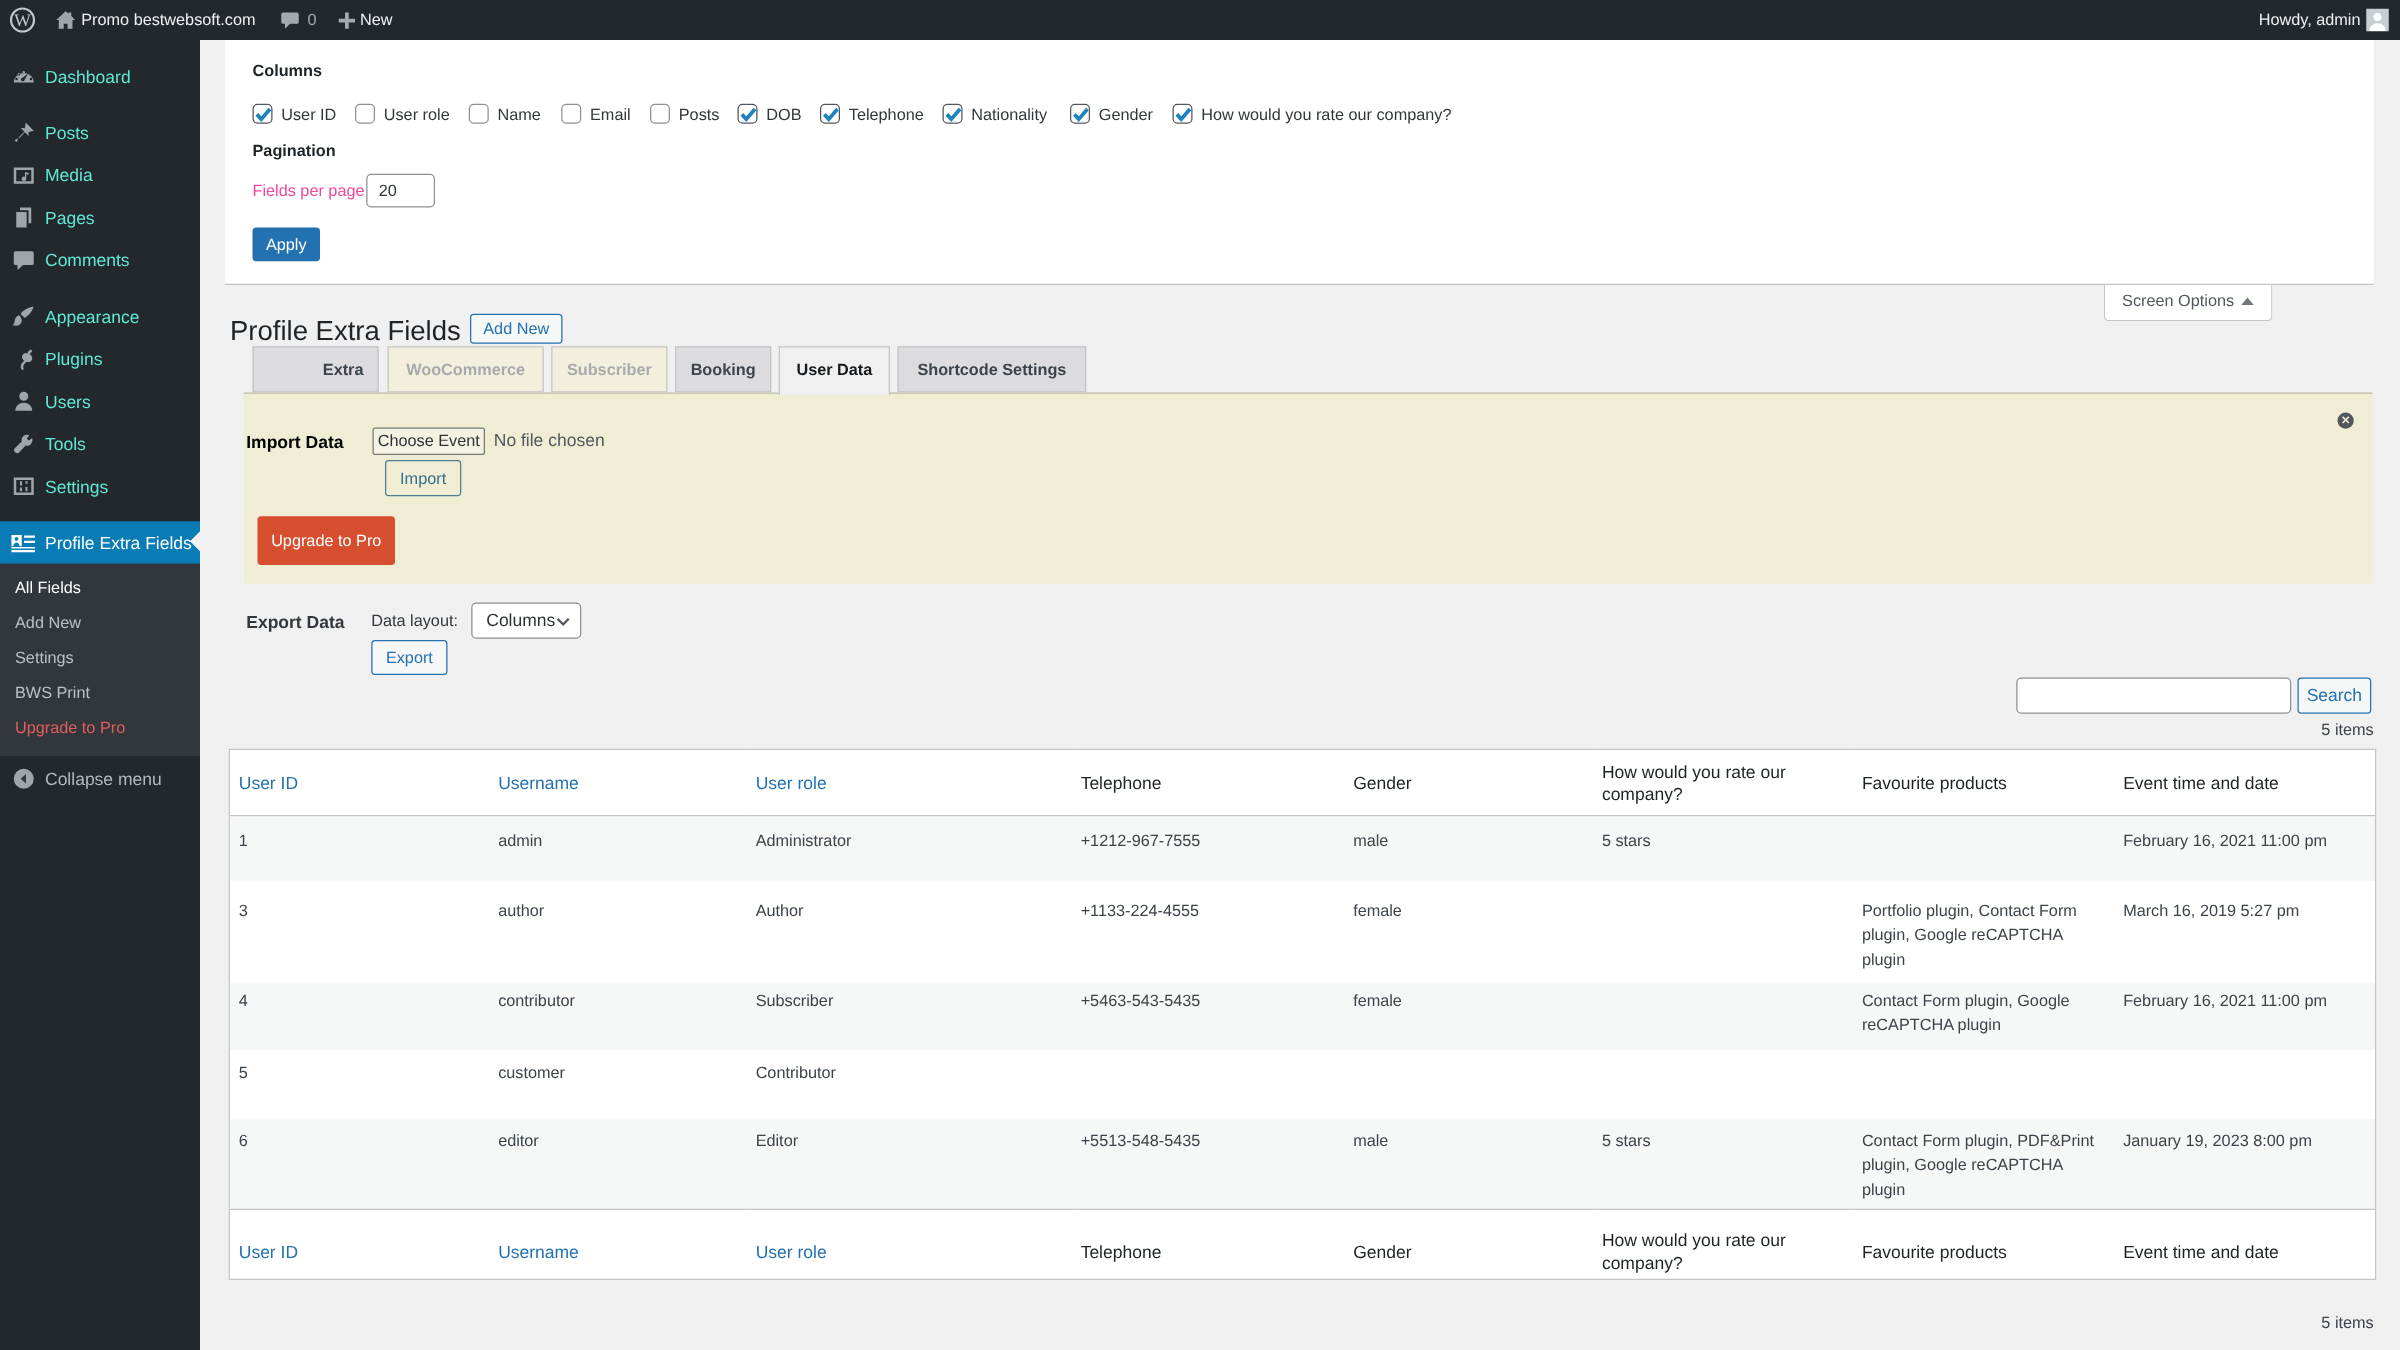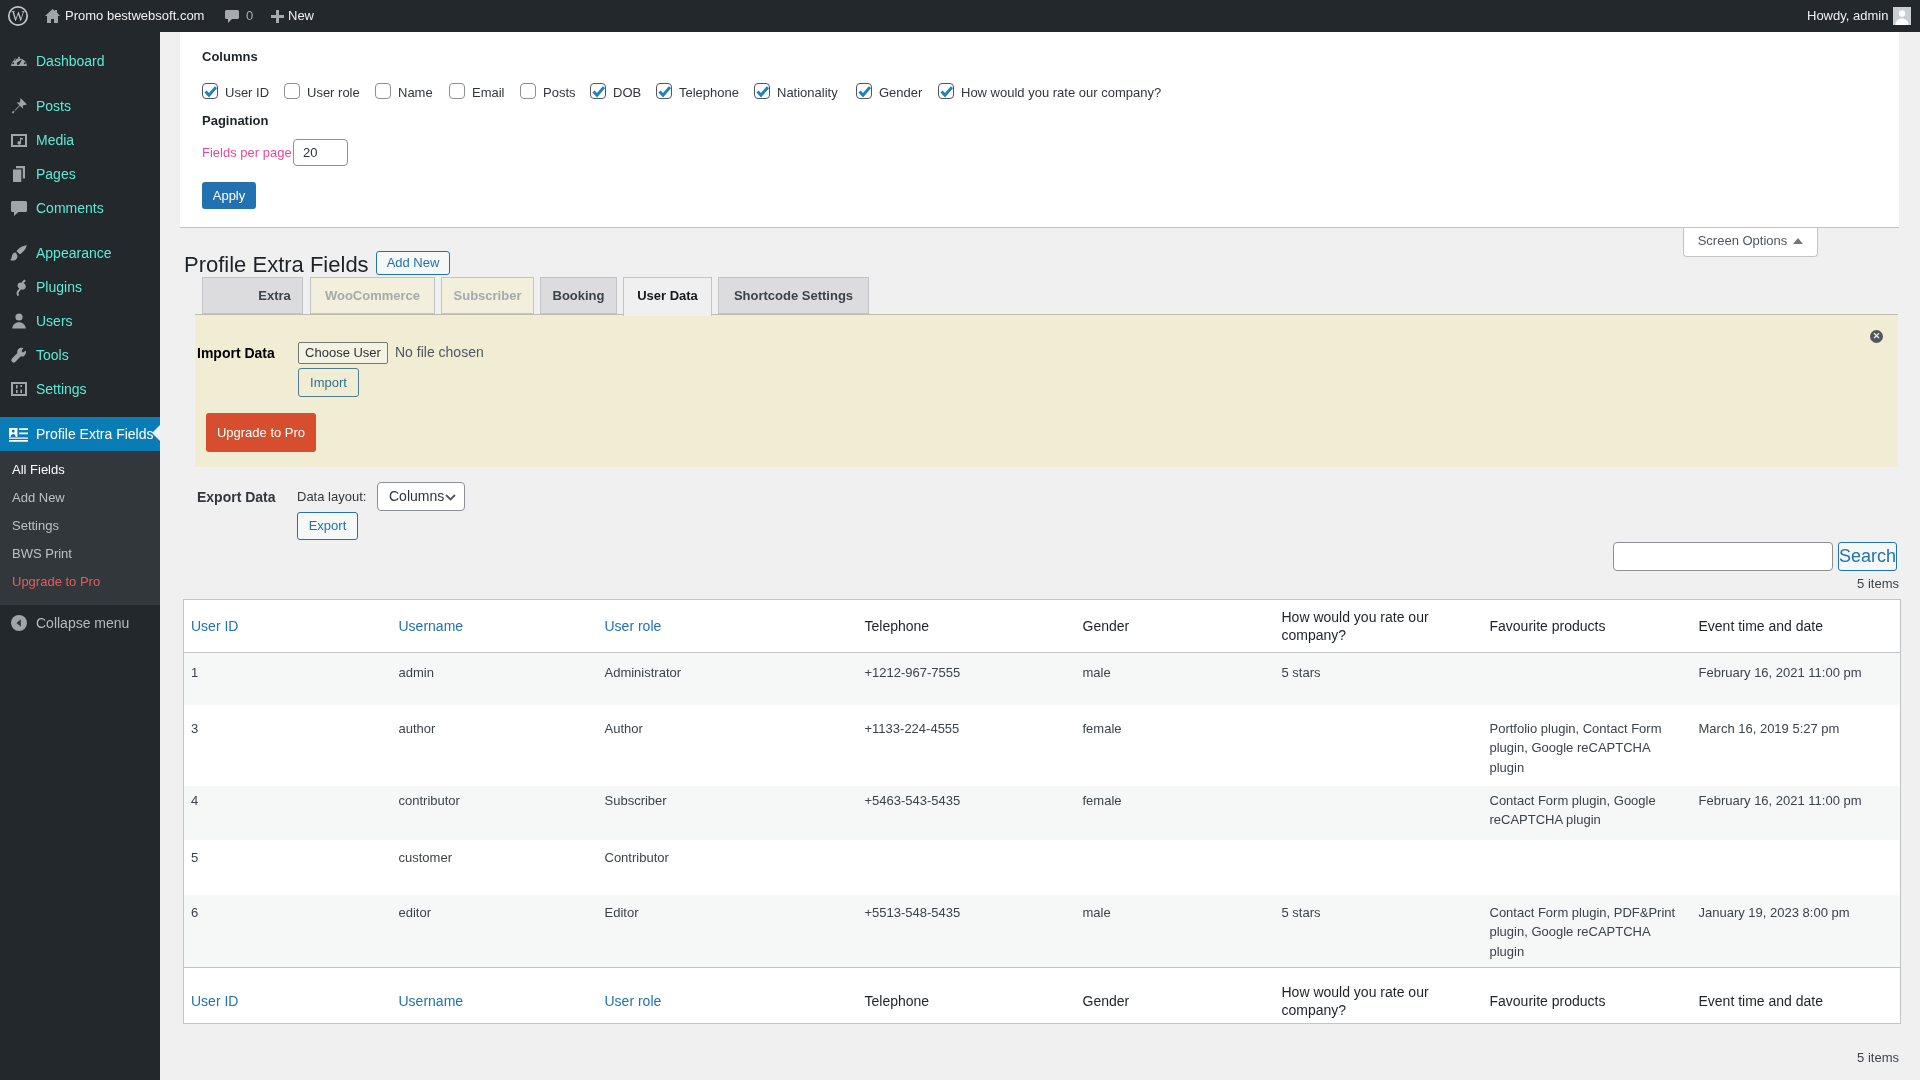--- a/index.html
+++ b/index.html
@@ -48,35 +48,35 @@
 
 .tab { position:absolute; top:277px; height:37px; border:1px solid #c3c4c7; background:#dcdcde; font-size:13px; font-weight:bold; color:#50575e; text-align:center; line-height:35px; }
 .tabyellow { background:#f2efdc; color:#a7aaad; }
 .tabactive { background:#f0f0f1; color:#16191c; border-bottom:none; height:39px; z-index:6; }
 
 
 #ybox { position:absolute; left:195px; top:314px; width:1703px; height:153px; background:#f0edd4; border-top:1px solid #bfbcab; z-index:3;}
 #ybox .b13 { position:absolute; font-size:14px; font-weight:bold; color:#000000; }
 #choosefile { position:absolute; left:103px; top:27px; width:90px; height:22px; border:1px solid #747a70; border-radius:2px; background:#f4f2e2; font-size:13px; color:#2c3338; text-align:center; line-height:20px;}
 #nofile { position:absolute; left:200px; top:29px; font-size:14px; color:#50575e; }
-#importbtn { position:absolute; left:103px; top:53px; width:61px; height:29px; border:1px solid #4d7e94; border-radius:3px; color:#33708c; font-size:13px; text-align:center; line-height:27px; }
+#importbtn { position:absolute; left:113px; top:53px; width:61px; height:29px; border:1px solid #4d7e94; border-radius:3px; color:#33708c; font-size:13px; text-align:center; line-height:27px; }
 #upgradebtn { position:absolute; left:11px; top:98px; width:110px; height:39px; background:#d64e2d; border-radius:3px; color:#fff; font-size:13px; text-align:center; line-height:39px; }
 #ydismiss { position:absolute; left:1675px; top:15px; width:13px; height:13px; border-radius:50%; background:#50575e; }
 #ydismiss:before { content:"\2715"; position:absolute; left:0; top:0; width:13px; height:13px; color:#f0edd4; font-size:9px; font-weight:bold; line-height:13px; text-align:center; }
 
 
 .b13a { position:absolute; font-size:14px; font-weight:bold; color:#32373c; }
 .r13a { position:absolute; font-size:13px; color:#32373c; }
 #sel { position:absolute; left:377px; top:482px; width:88px; height:29px; border:1px solid #8c8f94; border-radius:4px; background:#fff; }
 #sel .st { position:absolute; left:11px; top:0; line-height:27px; font-size:14px; color:#2c3338; }
 #exportbtn { position:absolute; left:297px; top:512px; width:61px; height:28px; border:1px solid #2271b1; border-radius:3px; background:#f6f7f7; color:#2271b1; font-size:13px; text-align:center; line-height:26px; }
 
 
 #searchin { position:absolute; left:1613px; top:542px; width:220px; height:29px; border:1px solid #8c8f94; border-radius:4px; background:#fff; }
-#searchbtn { position:absolute; left:1838px; top:542px; width:59px; height:29px; border:1px solid #2271b1; border-radius:3px; background:#f6f7f7; color:#2271b1; font-size:18px; text-align:center; line-height:27px; }
+#searchbtn { position:absolute; left:1838px; top:542px; width:59px; height:29px; border:1px solid #2271b1; border-radius:3px; background:#f6f7f7; color:#2271b1; font-size:14px; text-align:center; line-height:27px; }
 .items5 { position:absolute; font-size:13px; color:#3c434a; width:100px; text-align:right; }
 
 
 #tblwrap { position:absolute; left:183px; top:599px; }
 table { border-collapse:collapse; table-layout:fixed; width:1717px; background:#fff; border:1px solid #c3c4c7; }
 th { text-align:left; font-weight:400; font-size:14px; color:#1d2327; padding:0 10px 0 7px; vertical-align:middle; line-height:18px;}
 th.sort { color:#2271b1; }
 thead tr { height:53px; }
 thead { border-bottom:1px solid #c3c4c7; }
 tfoot { border-top:1px solid #c3c4c7; }
@@ -236,21 +236,21 @@
 
   <div class="tab" style="left:202px;width:101px;color:#3c434a;padding-left:44px;">Extra Fields</div>
   <div class="tab tabyellow" style="left:310px;width:125px;">WooCommerce</div>
   <div class="tab tabyellow" style="left:441px;width:93px;">Subscriber</div>
   <div class="tab" style="left:540px;width:77px;color:#3c434a;">Booking</div>
   <div class="tab tabactive" style="left:623px;width:89px;">User Data</div>
   <div class="tab" style="left:718px;width:151px;color:#3c434a;">Shortcode Settings</div>
 
   <div id="ybox">
     <div class="b13" style="left:2px;top:30px;">Import Data</div>
-    <div id="choosefile">Choose User</div>
+    <div id="choosefile">Choose Event</div>
     <div id="nofile">No file chosen</div>
     <div id="importbtn">Import</div>
     <div id="upgradebtn">Upgrade to Pro</div>
     <div id="ydismiss"></div>
   </div>
 
   <div class="b13a" style="left:197px;top:489px;">Export Data</div>
   <div class="r13a" style="left:297px;top:489px;">Data layout:</div>
   <div id="sel">
       <span class="st">Columns</span>

